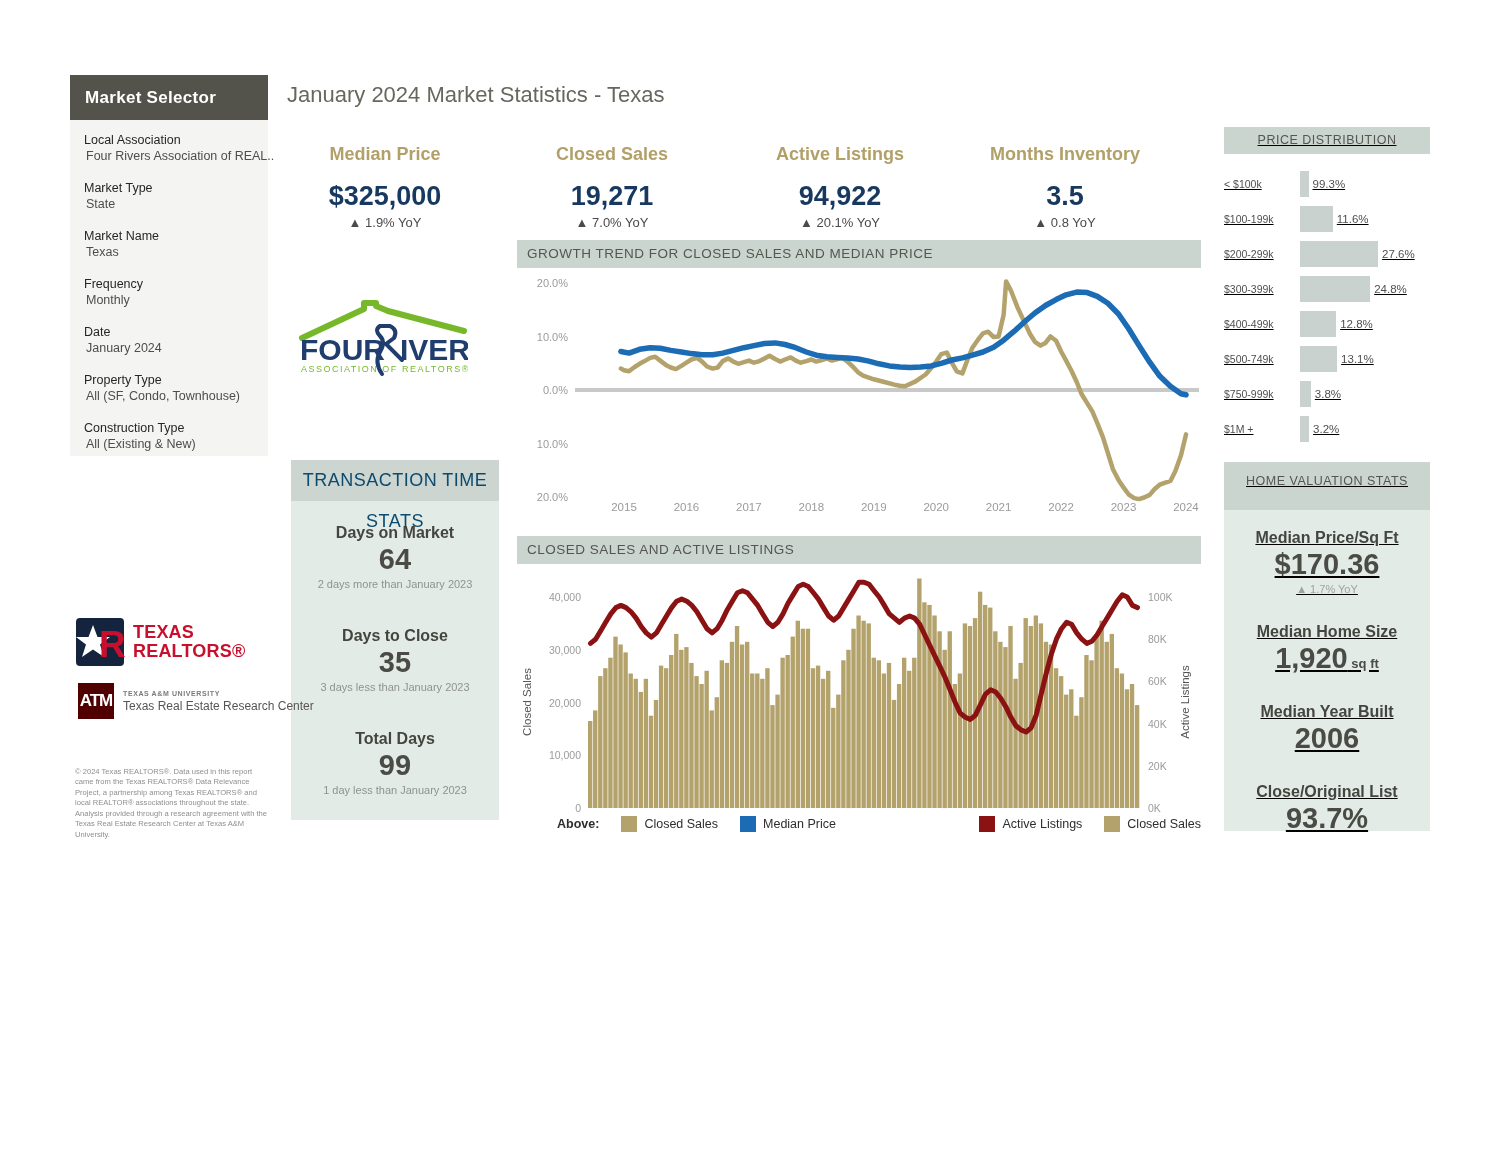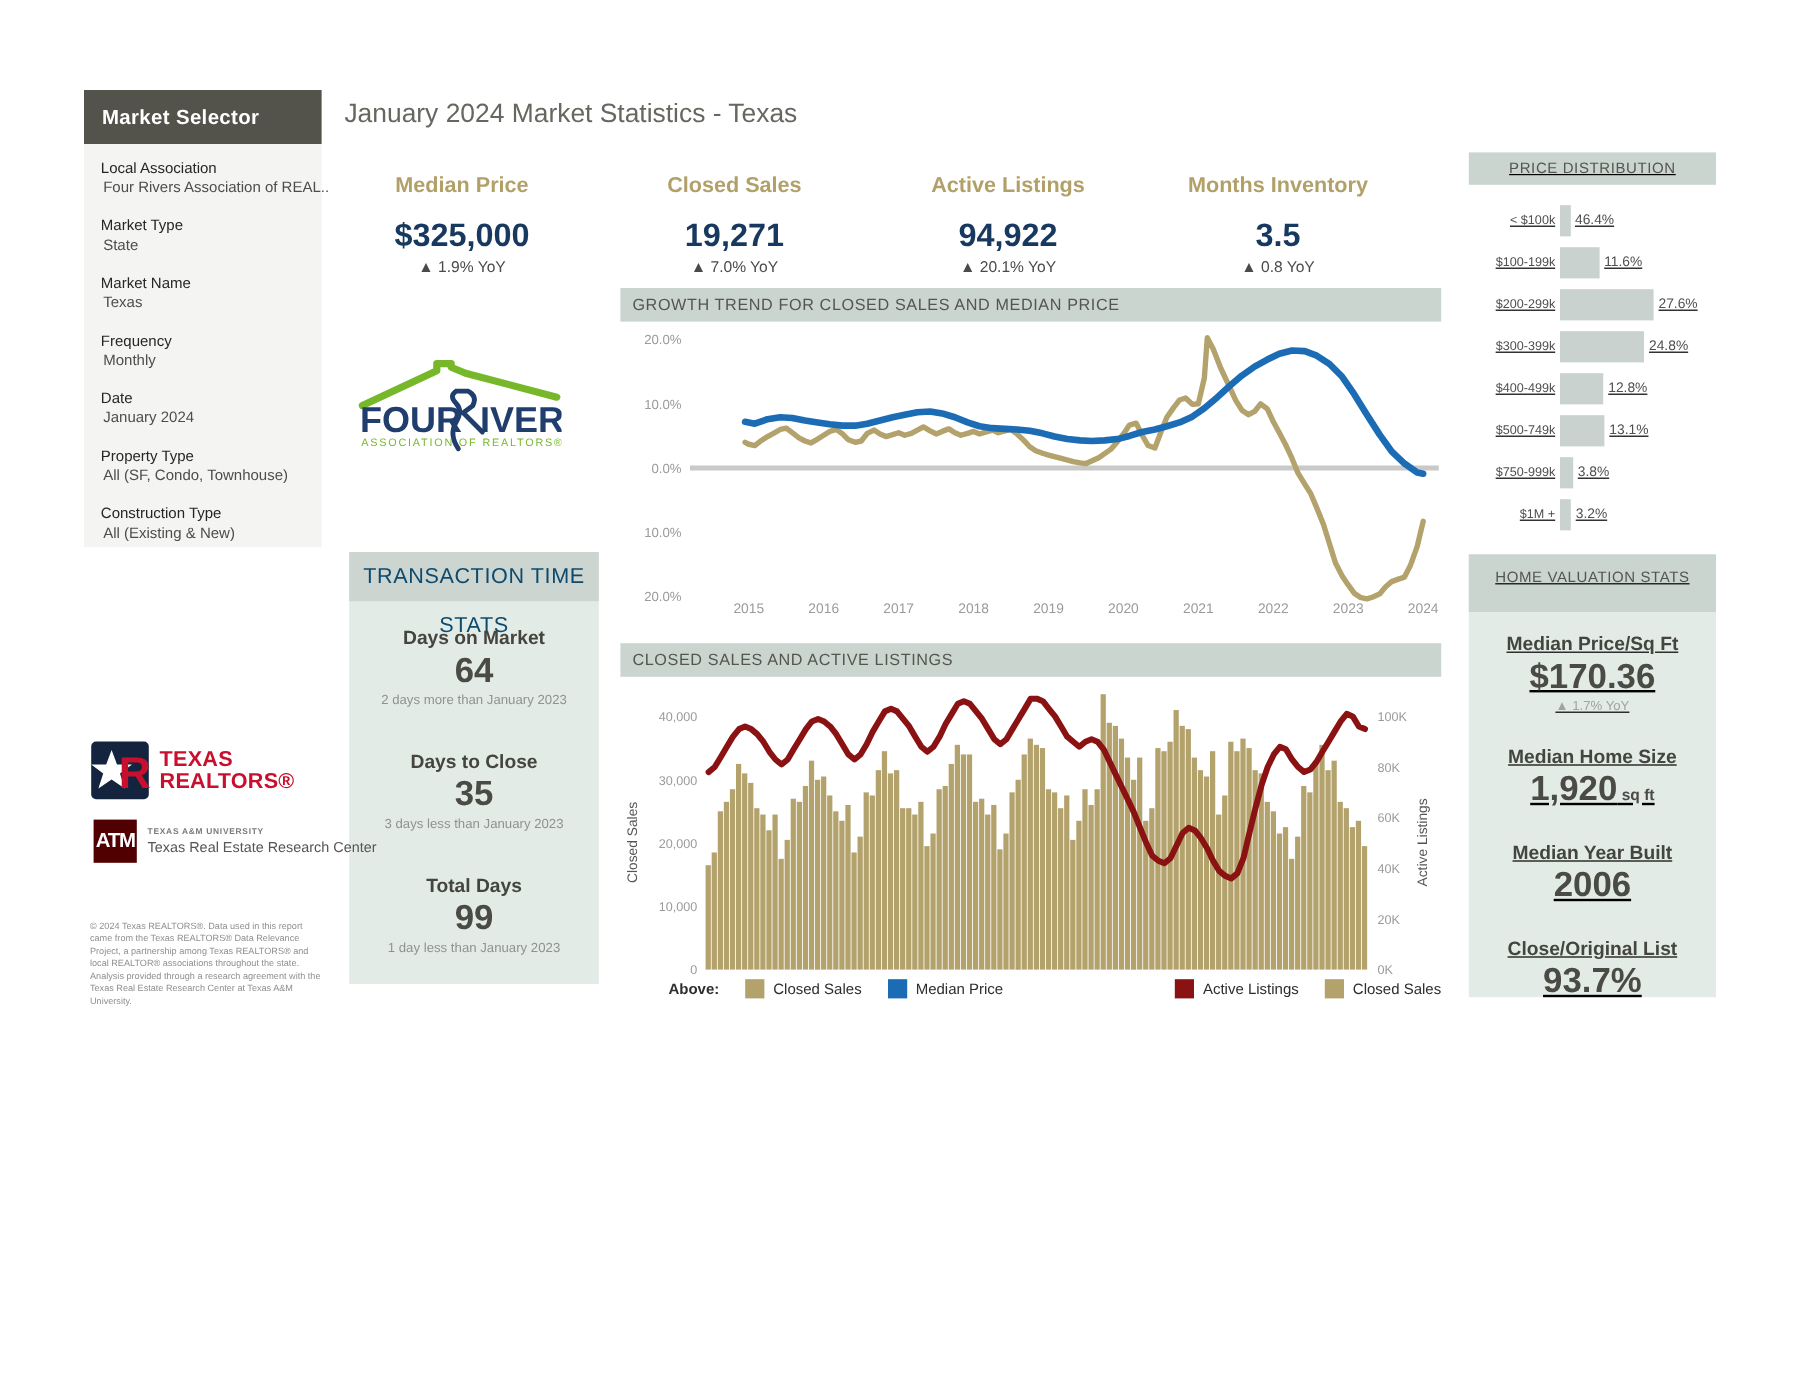--- a/index.html
+++ b/index.html
@@ -34,21 +34,21 @@
   .legend-spacer { flex:1; }
 
   
   .side-panel { position:absolute; left:1224px; width:206px;text-decoration:underline; }
   #price-panel { top:127px; height:312px; background:#fff; }
   #valuation-panel { top:462px; height:369px; background:#e3ebe6; }
   .side-header { height:27px; background:#cbd5d0; color:#55564f; font-size:12.5px; line-height:27px; text-align:center; letter-spacing:.5px; }
   #valuation-panel .side-header { height:48px; line-height:38px; }
   .pd-body { padding-top:12px; }
   .pd-row { display:flex; align-items:center; height:35px; }
-  .pd-label { width:76px; text-align:right; font-size:10.5px; color:#4f4f4f; padding-right:4px; white-space:nowrap; }
+  .pd-label { width:76px; font-size:10.5px; color:#4f4f4f; padding-right:4px; white-space:nowrap; }
   .pd-bar { height:26px; background:#c9d2ce; }
   .pd-pct { font-size:11.5px; color:#4f4f4f; margin-left:4px; }
 
   
   .stats-panel { position:absolute; left:291px; top:460px; width:208px; height:360px; background:#e3ebe6; }
   .stats-header { height:41px; background:#ccd5d0; color:#0c4a6e; font-size:18px; line-height:41px; text-align:center; letter-spacing:.5px; }
   .stat-group { text-align:center; margin-top:23px; }
   .stat-label { font-size:16px; font-weight:bold; color:#44453f; }
   .stat-value { font-size:29px; font-weight:bold; color:#4a4b45; margin-top:1px; }
   .stat-note  { font-size:11px; color:#8f938e; margin-top:2px; }
@@ -167,21 +167,21 @@
       <text id="fr-sub2" x="104" y="86" font-size="9" letter-spacing="1.5" fill="#76b82a">REALTORS®</text>
     </svg>
   </div>
 
   <div class="side-panel" id="price-panel">
     <div class="side-header">PRICE DISTRIBUTION</div>
     <div class="pd-body" id="pd-rows">
         <div class="pd-row">
           <div class="pd-label">&lt; $100k</div>
           <div class="pd-bar" style="width: 8.5px;"></div>
-          <div class="pd-pct">46.4%</div>
+          <div class="pd-pct">99.3%</div>
         </div>
         <div class="pd-row">
           <div class="pd-label">$100-199k</div>
           <div class="pd-bar" style="width: 32.8px;"></div>
           <div class="pd-pct">11.6%</div>
         </div>
         <div class="pd-row">
           <div class="pd-label">$200-299k</div>
           <div class="pd-bar" style="width: 78.1px;"></div>
           <div class="pd-pct">27.6%</div>

